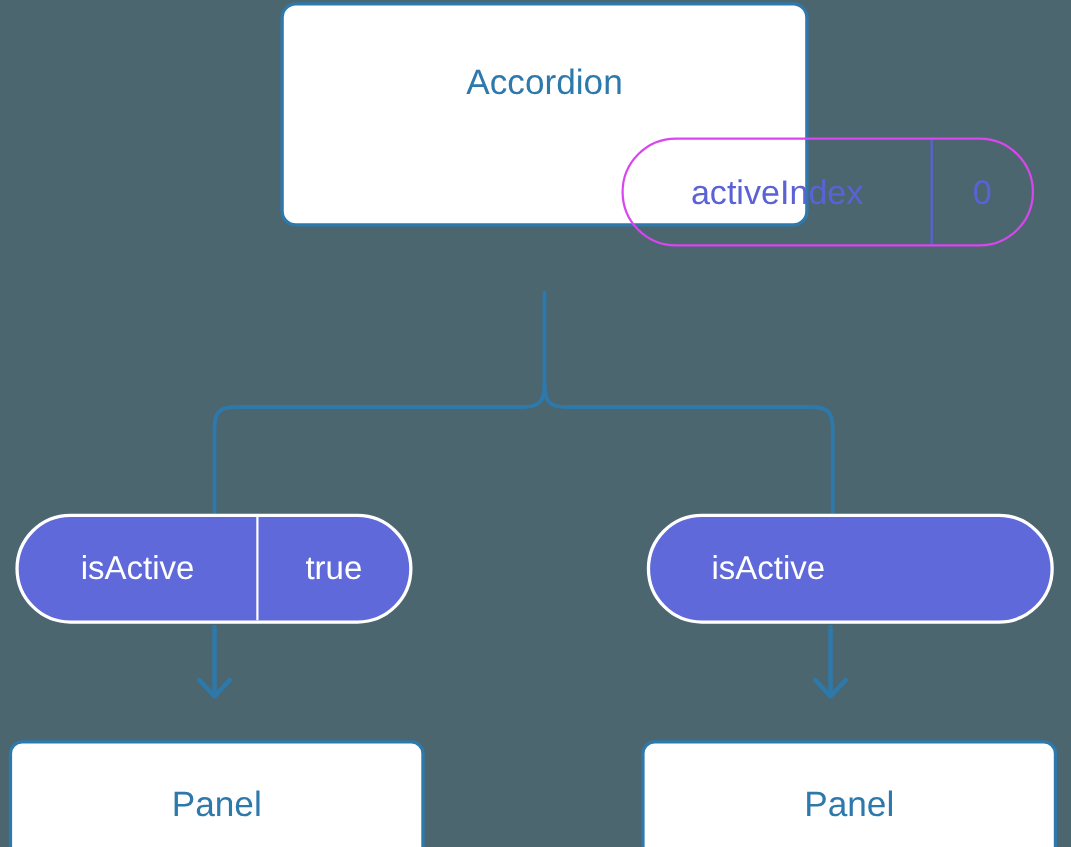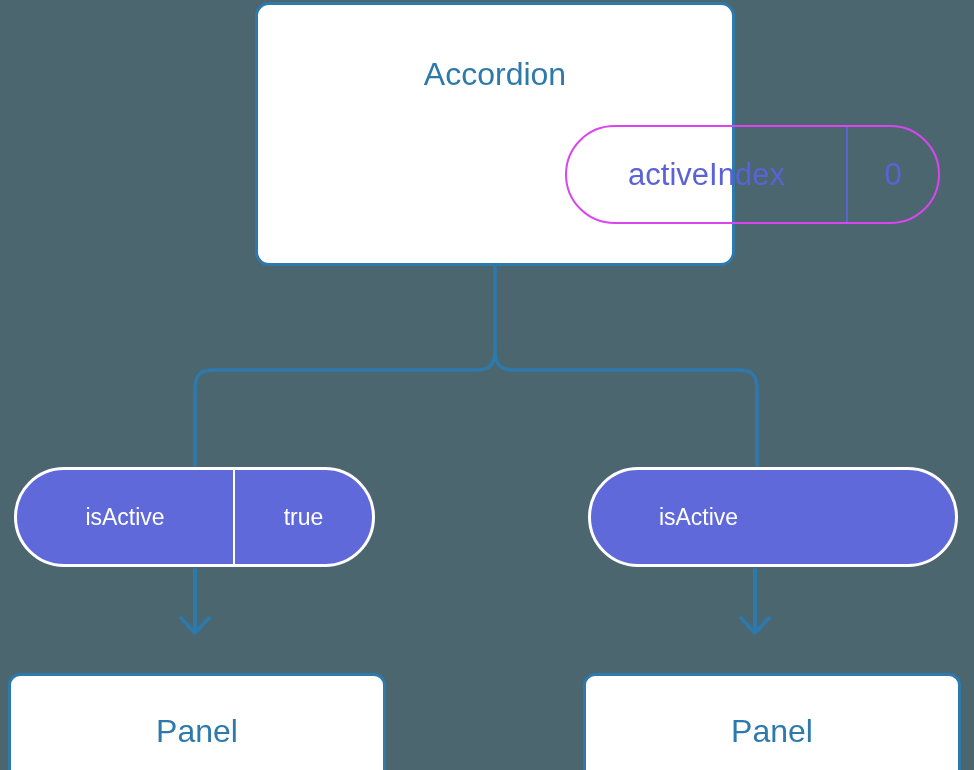--- a/index.html
+++ b/index.html
@@ -44,21 +44,21 @@
     line-height: 1;
     text-align: center;
     white-space: nowrap;
   }
 
   
   #accordion-card {
     left: 255px;
     top: 2px;
     width: 480px;
-    height: 264px;
+    height: 204px;
   }
   #accordion-card .card-title {
     margin-top: 53px;
   }
 
   
   .panel-card {
     top: 673px;
     width: 378px;
     height: 115px;
@@ -109,21 +109,21 @@
 
   
   .pill-filled {
     top: 467px;
     height: 100px;
     border: 3px solid #ffffff;
     background: #5f69d9;
   }
   .pill-filled .seg {
     color: #ffffff;
-    font-size: 23px;
+    font-size: 30px;
   }
   .pill-filled .seg-value {
     flex: 1;
     border-left: 2px solid #ffffff;
   }
 
   #pill-left {
     left: 14px;
     width: 361px;
   }

